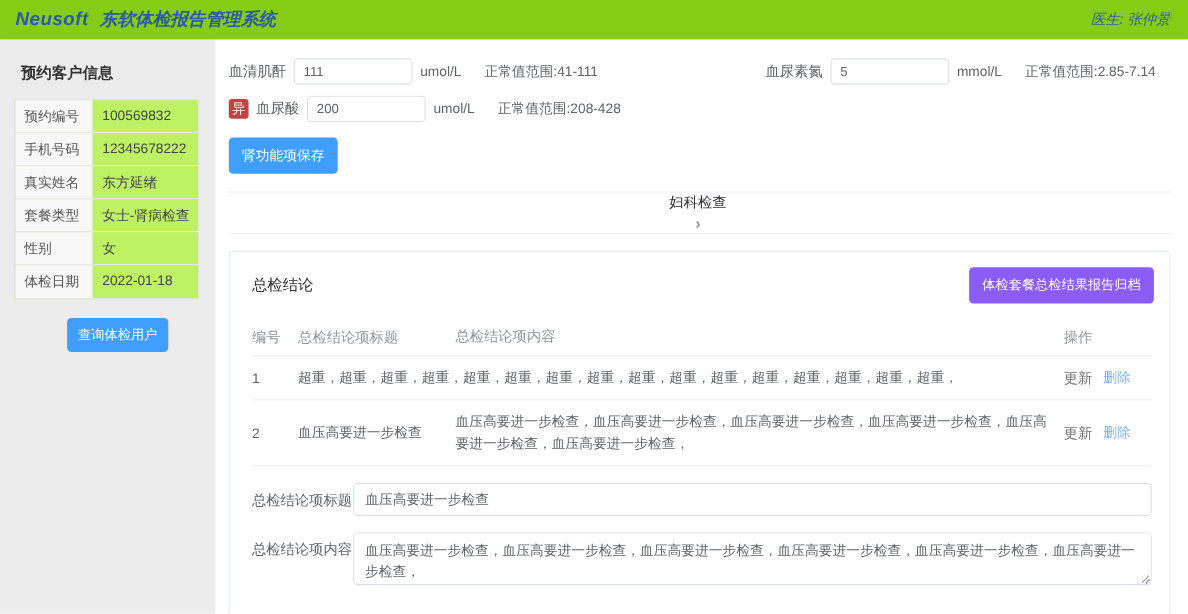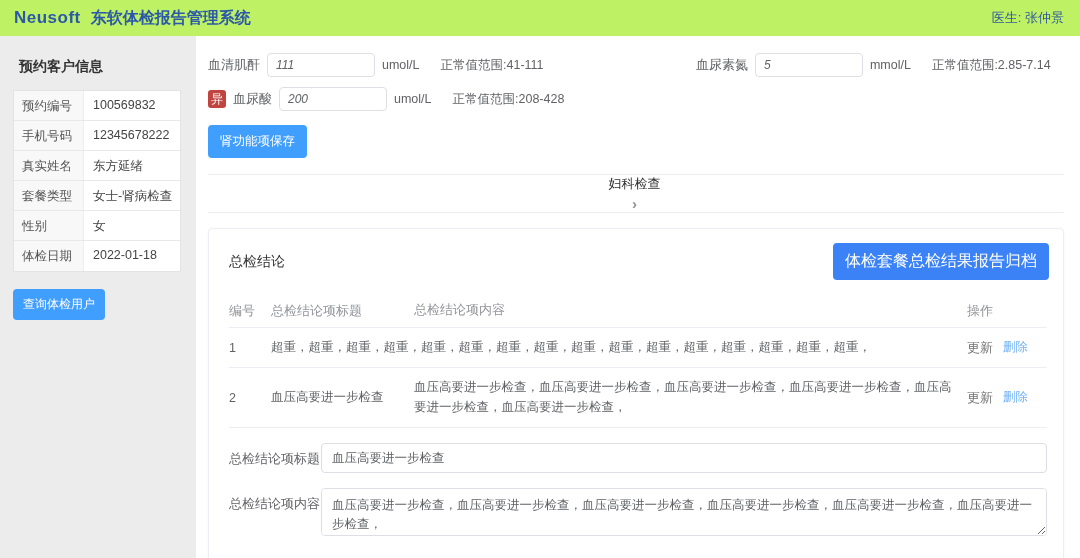--- a/index.html
+++ b/index.html
@@ -7,45 +7,46 @@
   body {
     font-family: "Liberation Sans", "DejaVu Sans", sans-serif;
     font-size: 13px;
     color: #606266;
     background: #ffffff;
   }
 
   
   .app-header {
     height: 36px;
-    background: #bef264;
+    background: #84cc16;
     display: flex;
     align-items: center;
     justify-content: space-between;
     padding: 0 16px 0 14px;
     box-shadow: 0 1px 2px rgba(0,0,0,0.08);
+    font-style: italic;
   }
   .brand-wrap { display: flex; align-items: baseline; gap: 10px; }
   .brand { font-size: 17px; font-weight: bold; color: #2b58a8; letter-spacing: 0.5px; }
   .app-title { font-size: 16px; font-weight: bold; color: #2b58a8; }
   .doctor { font-size: 13px; color: #31599f; }
 
   
   .layout { display: flex; height: 556px; }
 
   
   .sidebar {
     width: 196px;
     background: #ececec;
     padding: 14px 14px 0 13px;
     flex-shrink: 0;
   }
   .sidebar-title { font-size: 14px; font-weight: bold; color: #333333; margin: 8px 0 14px 6px; }
   .info-table {
-    background: #ffffff;
+    background: #bef264;
     border: 1px solid #e3e3e3;
     width: 168px;
   }
   .info-row { display: flex; border-bottom: 1px solid #e8e8e8; height: 30px; }
   .info-row:last-child { border-bottom: none; }
   .info-label {
     width: 70px;
     background: #f8f8f8;
     padding: 7px 0 0 8px;
     font-size: 12.5px;
@@ -56,20 +57,21 @@
   .query-btn {
     margin-top: 17px;
     background: #409eff;
     color: #ffffff;
     border: none;
     border-radius: 4px;
     font-size: 12px;
     padding: 7px 10px;
     cursor: pointer;
     font-family: inherit;
+    margin-left: 48px;
   }
 
   
   .main { flex: 1; padding: 16px 16px 0 12px; background: #ffffff; }
 
   
   .renal-grid { display: grid; grid-template-columns: 57% 43%; row-gap: 8px; }
   .renal-row { display: flex; align-items: center; gap: 7px; height: 26px; }
   .field-label { font-size: 13px; color: #606266; white-space: nowrap; }
   .abn-badge {
@@ -84,21 +86,20 @@
   }
   .mini-input {
     width: 108px; height: 24px;
     border: 1px solid #dcdfe6;
     border-radius: 4px;
     padding: 0 8px;
     font-size: 12px;
     color: #606266;
     font-family: inherit;
     outline: none;
-    font-style: italic;
   }
   .unit { font-size: 12.5px; color: #606266; }
   .range { font-size: 12.5px; color: #606266; margin-left: 14px; white-space: nowrap; }
   .save-btn {
     margin-top: 13px;
     background: #409eff;
     color: #fff;
     border: none;
     border-radius: 4px;
     font-size: 12.5px;
@@ -132,25 +133,25 @@
     height: 338px;
   }
   .card-header {
     display: flex;
     align-items: center;
     justify-content: space-between;
     padding: 14px 14px 12px 20px;
   }
   .card-title { font-size: 14px; color: #303133; }
   .archive-btn {
-    background: #3b82f6;
+    background: #8b5cf6;
     color: #fff;
     border: none;
     border-radius: 4px;
-    font-size: 16px;
+    font-size: 12px;
     padding: 8px 12px;
     cursor: pointer;
     font-family: Liberation Mono, monospace;
   }
 
   .ctable { margin: 2px 16px 0 20px; }
   .ctable-head, .ctable-row { display: flex; align-items: center; border-bottom: 1px solid #ebeef5; }
   .ctable-head { height: 34px; color: #909399; font-size: 13px; }
   .ctable-row { font-size: 12.5px; color: #606266; padding: 10px 0; }
   .col-id { width: 42px; flex-shrink: 0; }

